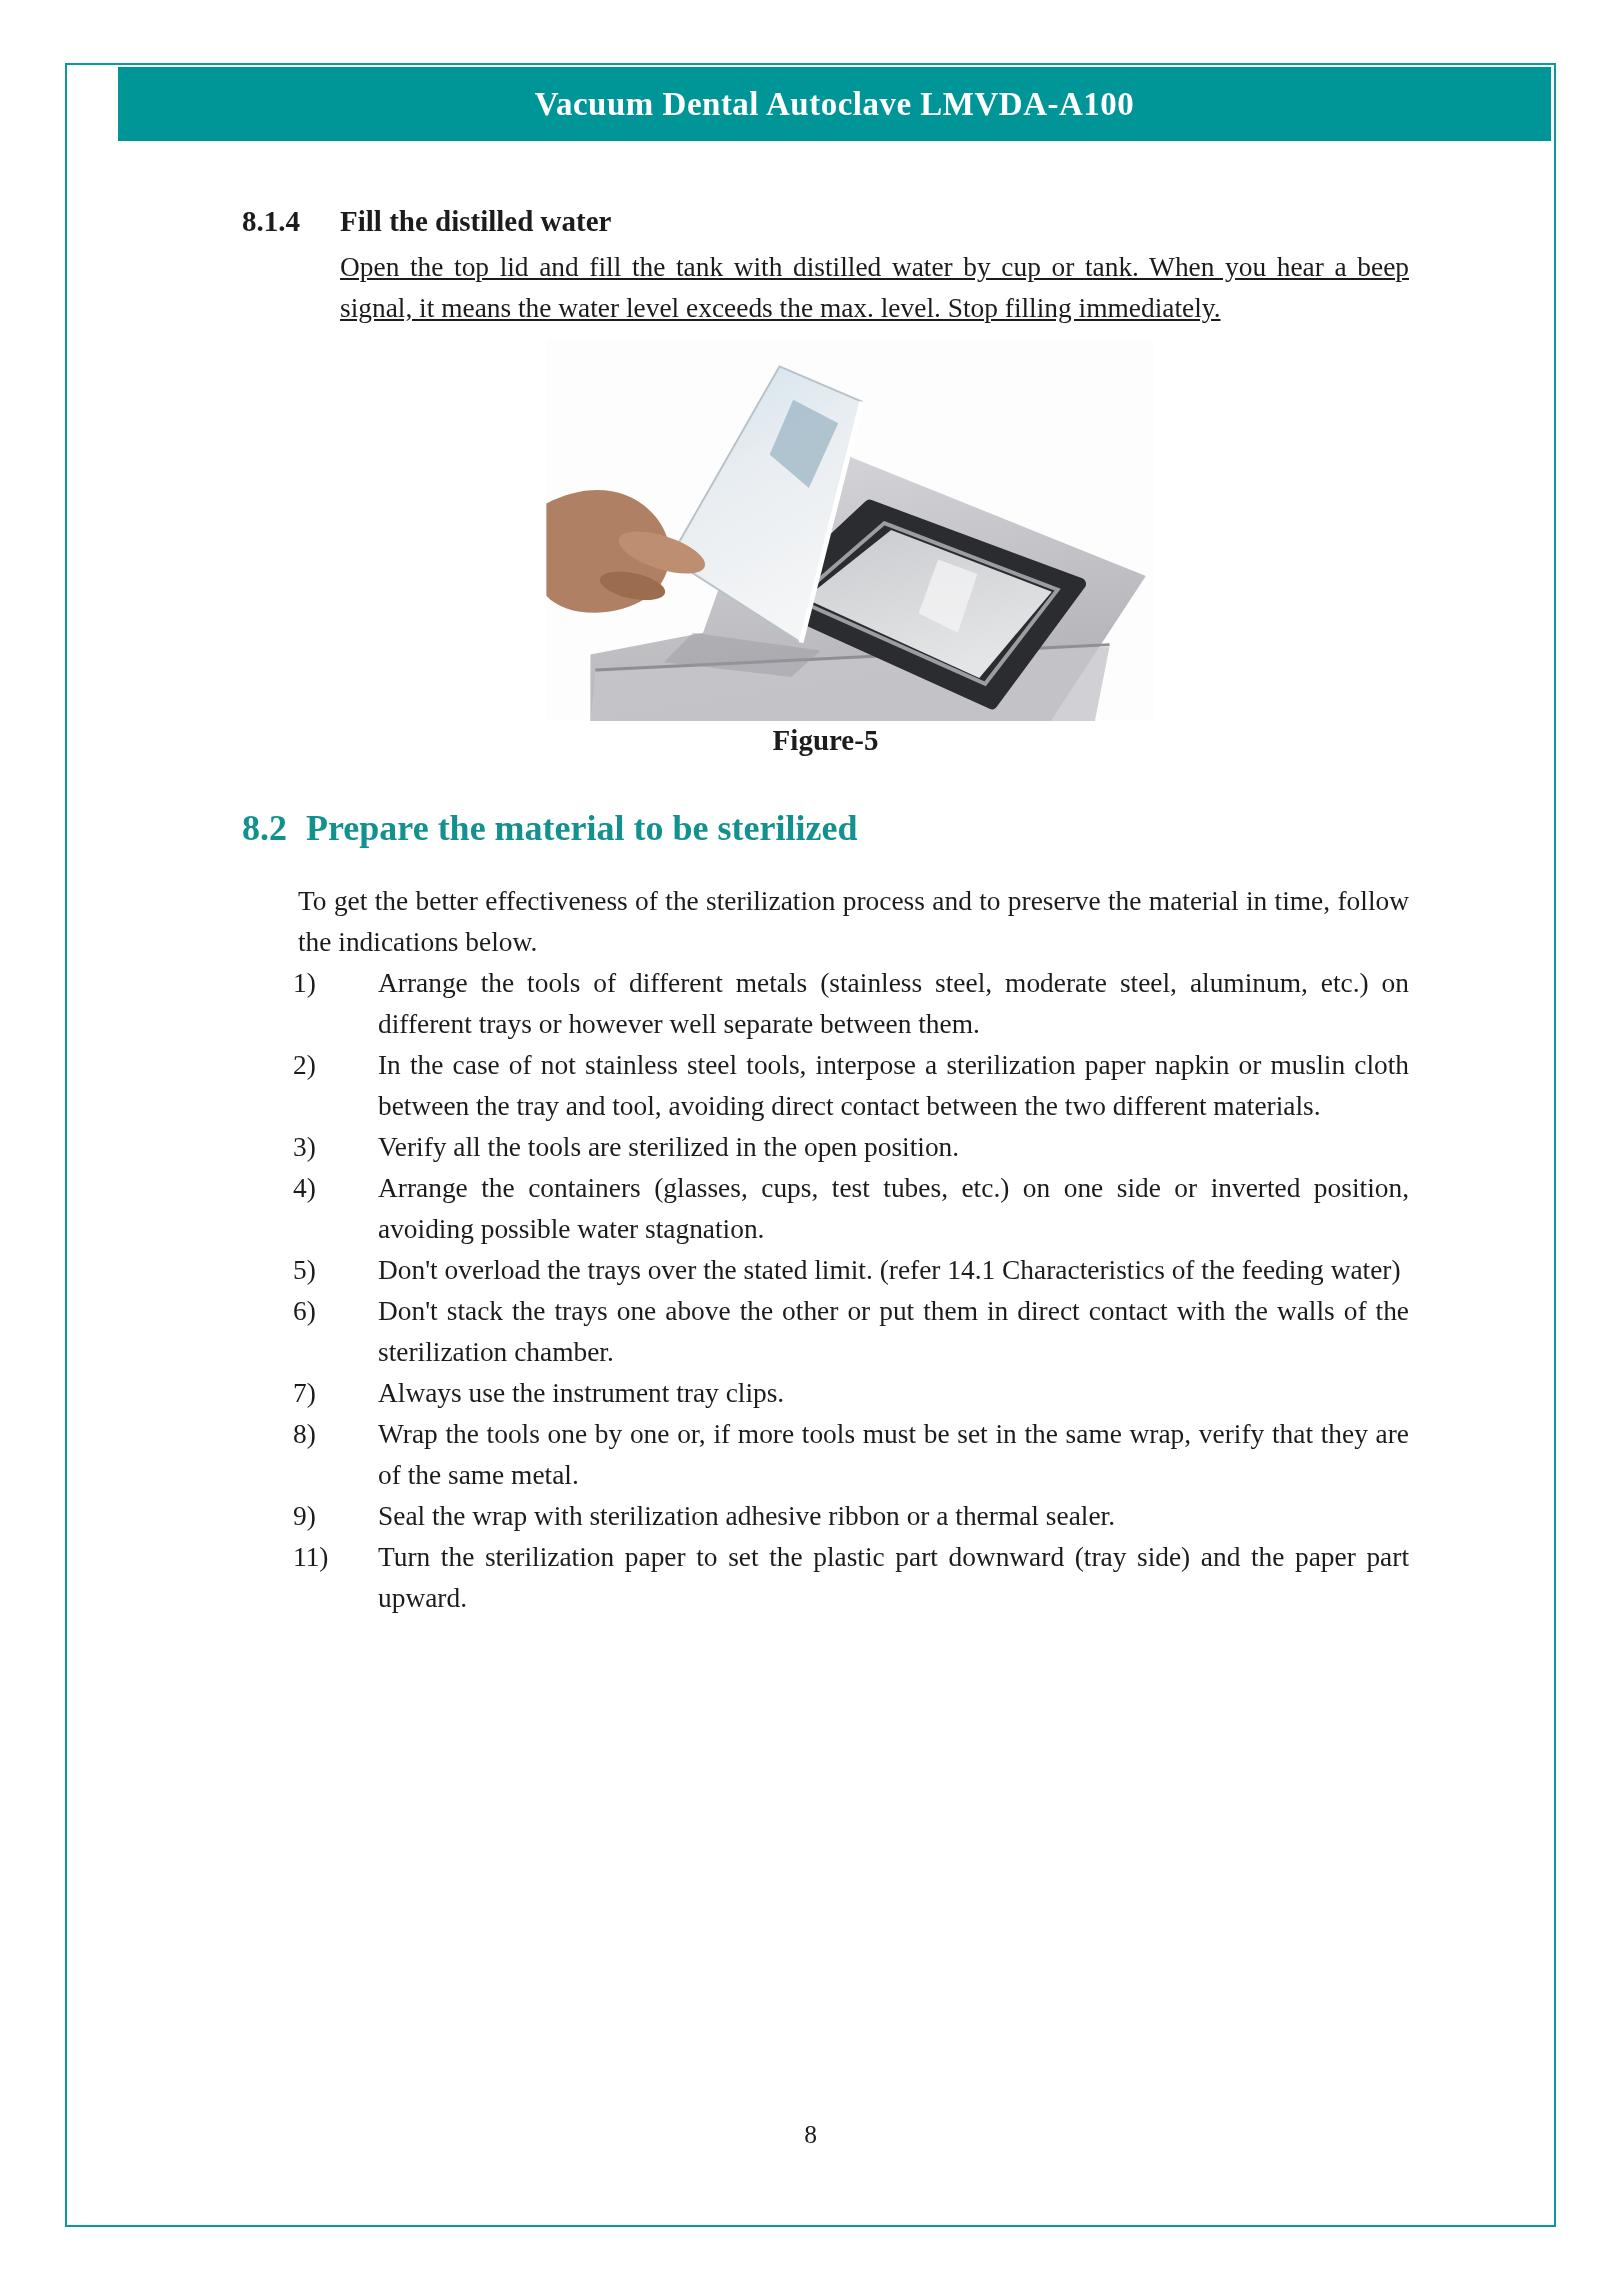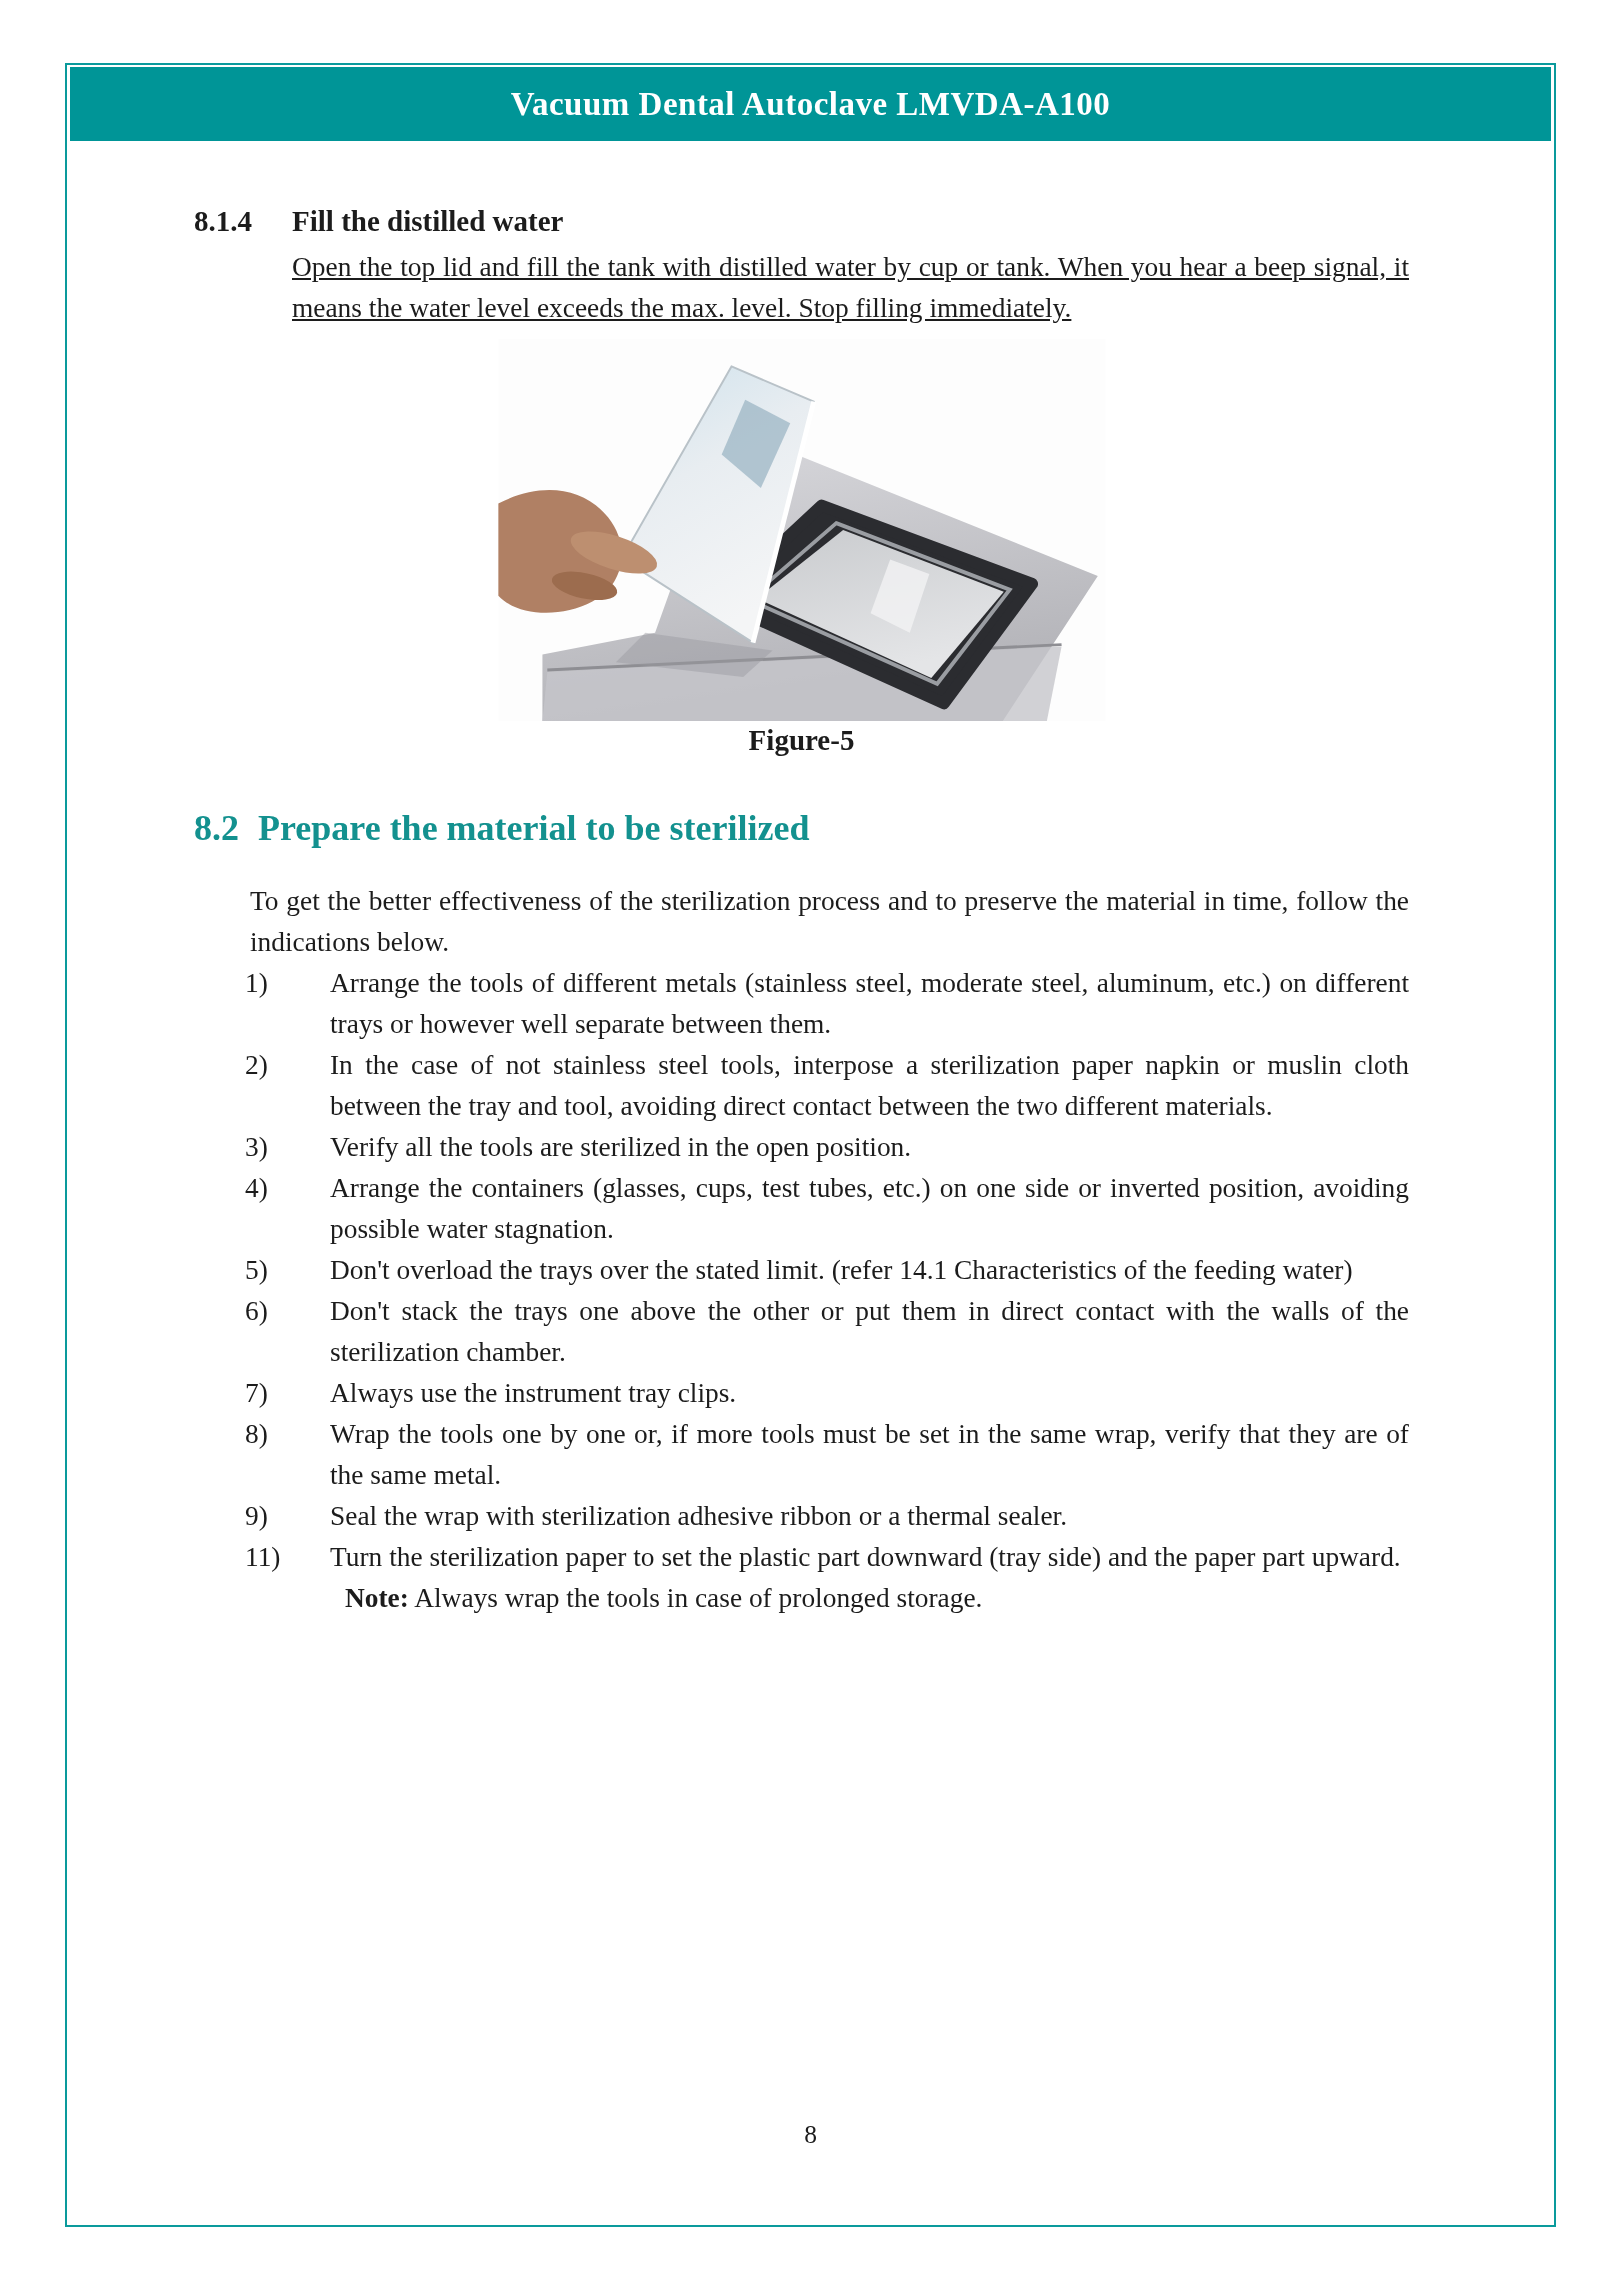--- a/index.html
+++ b/index.html
@@ -12,20 +12,21 @@
   html,body{background:#ffffff;}
   body{
     width:1621px;height:2293px;position:relative;
     font-family:"Liberation Serif","DejaVu Serif",serif;
     color:var(--text);
   }
   .page-frame{
     position:absolute;left:65px;top:63px;right:65px;bottom:66px;
     border:2px solid var(--teal-border);
     background:#ffffff;
+    padding-left:48px;
   }
   .banner{
     margin:2px 2.9px 0 2.9px;height:74px;
     background:var(--teal-banner);
     display:flex;align-items:center;justify-content:center;
   }
   .banner .doc-title{
     color:#ffffff;font-size:33px;font-weight:bold;letter-spacing:0.5px;
   }
   .content{
@@ -170,23 +171,20 @@
         <span class="item-text">Wrap the tools one by one or, if more tools must be set in the same wrap, verify that they are of the same metal.</span>
       </div>
       <div class="list-item">
         <span class="marker">9)</span>
         <span class="item-text">Seal the wrap with sterilization adhesive ribbon or a thermal sealer.</span>
       </div>
       <div class="list-item">
         <span class="marker">11)</span>
         <span class="item-text">Turn the sterilization paper to set the plastic part downward (tray side) and the paper part upward.</span>
       </div>
-      <div class="note-line">
-        <span class="note-label">Note:</span><span> Always wrap the tools in case of prolonged storage.</span>
-      </div>
     </div>
 
   </div>
 
   <div class="page-number">8</div>
 
 </div>
 
 
 </body></html>

